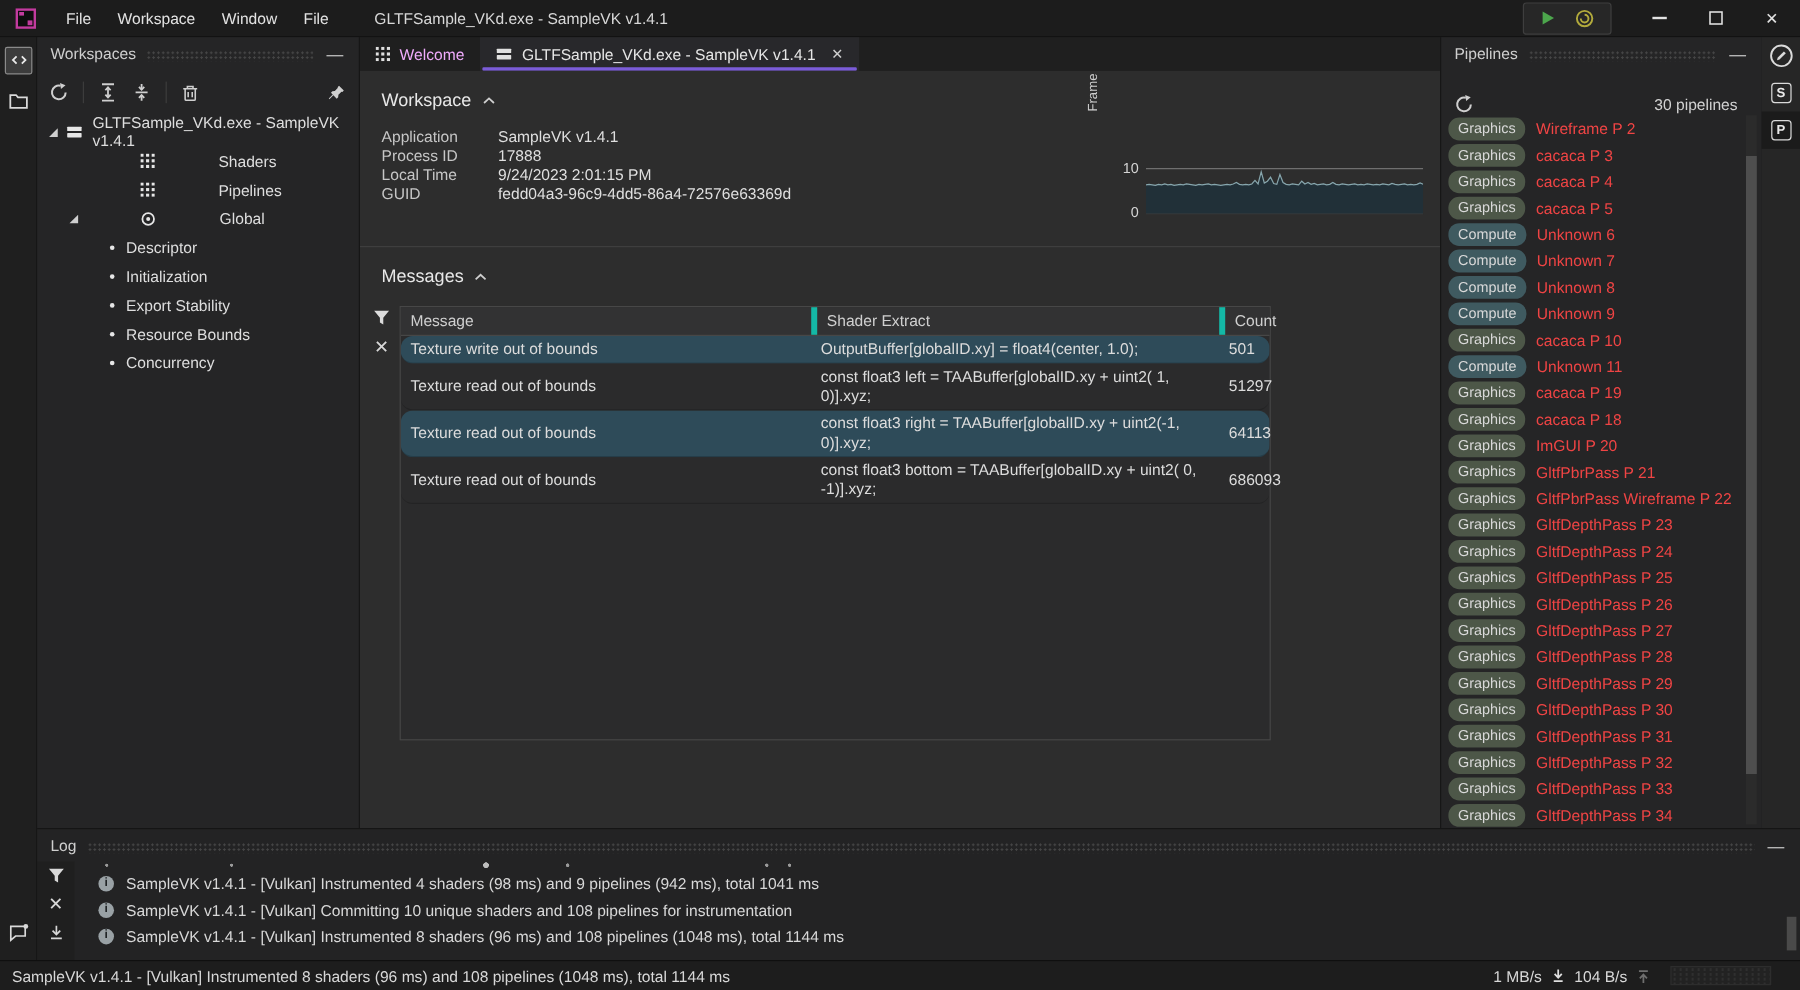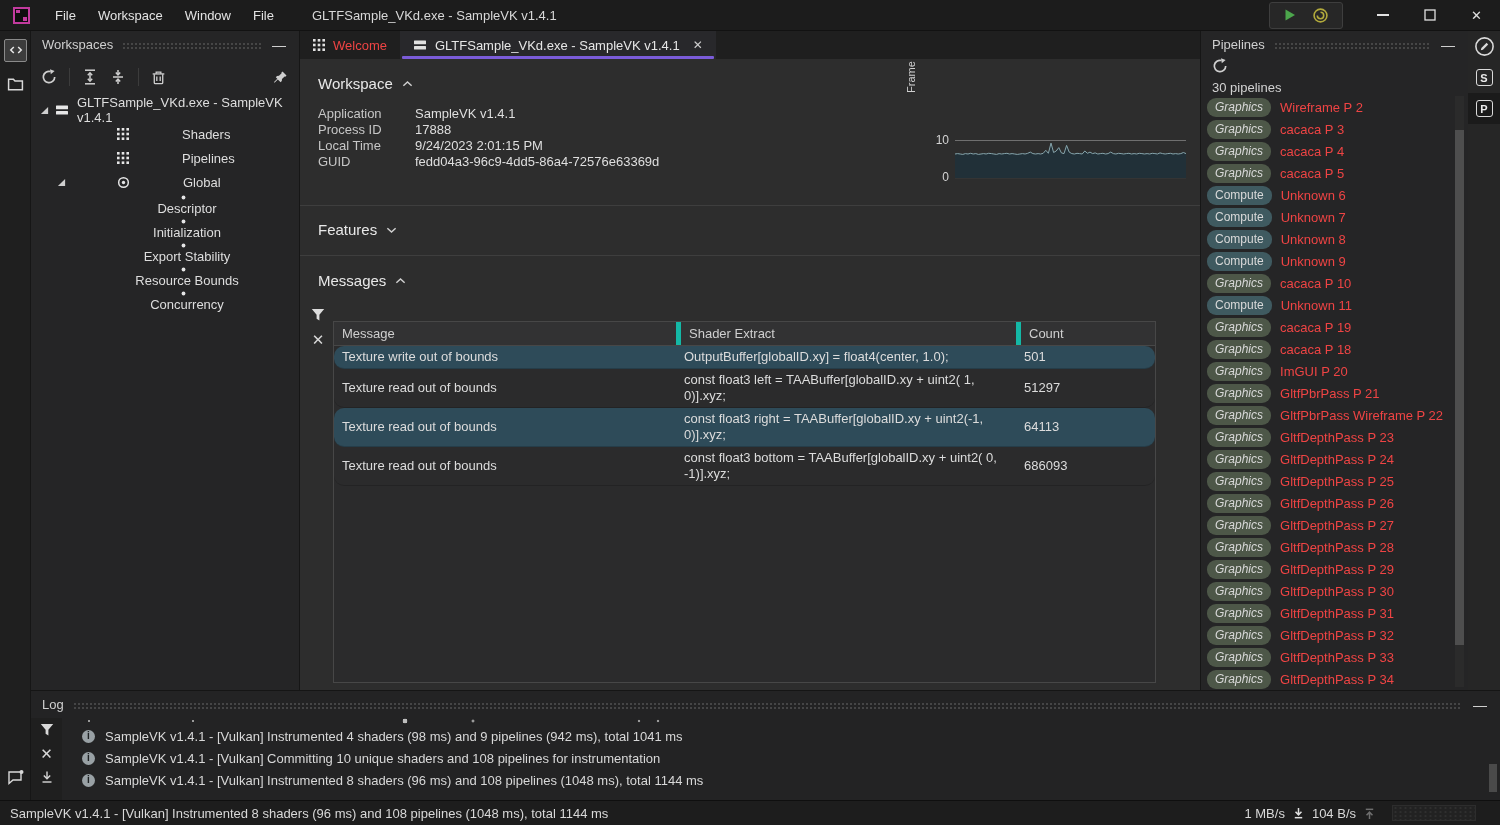--- a/index.html
+++ b/index.html
@@ -49,26 +49,26 @@
     background:#252526; border-right:1px solid #161616; }
   .ws-toolbar { height:38px; display:flex; align-items:center; padding:0 10px; gap:12px; color:#cfcfcf; }
   .ws-sep { width:1px; height:18px; background:#3c3c3c; }
   .ws-toolbar .spacer { flex:1; }
   .tree { margin-top:2px; }
   .tree-item { height:24px; display:flex; align-items:center; color:#dedede; }
   .tree-item .arrow { width:15px; display:flex; align-items:center; justify-content:flex-start; flex:none; }
   .tree-item .ticon { margin-right:8px; display:flex; align-items:center; color:#e6e6e6; flex:none; }
   .lvl0 { padding-left:9px; }
   .lvl1 { padding-left:26px;gap:45px; }
-  .lvl2 { padding-left:44px;flex-direction:column; }
+  .lvl2 { padding-left:44px; }
 
   
   .center { position:absolute; left:300px; top:31px; width:900px; height:659px; }
   .tabbar { height:28px; background:#1f1f1f; display:flex; }
-  .tab { position:relative; display:flex; align-items:center; gap:8px; padding:0 13px; color:#ef4444; }
+  .tab { position:relative; display:flex; align-items:center; gap:8px; padding:0 13px; color:#f0abfc; }
   .tab.active { background:#28282b; color:#e6e6e6; }
   .tab.active::after { content:""; position:absolute; left:2px; right:2px; bottom:0; height:3px;
     background:var(--accent); border-radius:1px; }
   .tab .close { margin-left:5px; font-size:12px; color:#cfcfcf; }
   .center-content { position:relative; height:631px; background:#2d2d2d; overflow:hidden; }
 
   .sec-head { padding:14px 0 0 18px; height:34px; font-size:15px; color:#e8e8e8;
     display:flex; align-items:center; gap:9px; }
   .chev { color:#cfcfcf; display:flex; align-items:center; margin-top:2px; }
 
@@ -87,42 +87,42 @@
   .fc-t0 { position:absolute; bottom:-3px; right:0; }
   .fc-plot { width:231px; height:44px; }
 
   .sec-features { height:50px; border-top:1px solid #3e3e3e; }
   .sec-features .sec-head { padding-top:12px; }
 
   .sec-messages { height:435px; border-top:1px solid #3e3e3e; position:relative; }
   .msg-tools { position:absolute; left:11px; top:52px; display:flex; flex-direction:column; gap:10px;
     color:#dcdcdc; align-items:center; }
   .msg-x { font-size:15px; color:#d8d8d8; line-height:1; }
-  .msg-table { position:absolute; left:33px; top:65px; width:823px; height:362px;
+  .msg-table { position:absolute; left:33px; top:49px; width:726px; height:362px;
     border:1px solid #474747; background:#2b2b2c; }
   .thead { display:grid; grid-template-columns:342px 340px 169px; height:24px; background:#323233;
     border-bottom:1px solid #474747; align-items:center; color:#cfcfcf; }
   .thead div { padding-left:8px; height:100%; display:flex; align-items:center; }
   .thead div + div { border-left:5px solid #14b8a6; }
   .trow { display:grid; grid-template-columns:342px 340px 169px; align-items:center; color:#dcdcdc;
     border-bottom:1px solid rgba(0,0,0,0.18);border-radius:10px; }
   .trow > div { padding:3px 8px; line-height:16px; }
   .trow.selected { background:var(--sel); }
 
   
   .pipelines { position:absolute; left:1200px; top:31px; width:268px; height:659px;
     background:#252526; border-left:1px solid #161616; overflow:hidden; }
-  .pp-toolbar { height:37px; display:flex; align-items:flex-start; padding:0 20px 0 11px; color:#cfcfcf;flex-direction:column; }
+  .pp-toolbar { height:37px; display:flex; align-items:flex-end; padding:0 20px 0 11px; color:#cfcfcf; }
   .pp-toolbar .spacer { flex:1; }
   .pp-count { color:#d2d2d2; }
   .pp-list { position:absolute; left:0; top:65px; right:14px; bottom:0; overflow:hidden; }
   .pp-row { height:22px; display:flex; align-items:center; padding-left:6px; }
   .badge { min-width:56px; text-align:center; font-size:12px; padding:2px 8px 3px; border-radius:9px;
     color:#d9d9d9; flex:none; }
-  .badge-graphics { background:var(--bdg-g);font-style:italic; }
+  .badge-graphics { background:var(--bdg-g); }
   .badge-compute { background:var(--bdg-c); }
   .pp-name { margin-left:9px; color:#ef4444; white-space:nowrap; }
   .pp-scroll { position:absolute; right:4px; top:65px; bottom:3px; width:9px; background:#2b2b2b; }
   .pp-thumb { position:absolute; left:0; right:0; top:34px; height:515px; background:#4e4e4e; }
 
   
   .right-strip { position:absolute; left:1468px; top:31px; width:32px; height:659px; background:#262626; }
   .rs-item { width:32px; height:31px; display:flex; align-items:center; justify-content:center; color:#e0e0e0; }
   .rs-item.active { background:#1b1b1b; }
   .rs-letter { width:17px; height:17px; border:1.5px solid #dadada; border-radius:3px;
@@ -443,30 +443,20 @@
         </div>
         <svg class="fc-plot" viewBox="0 0 231 44" preserveAspectRatio="none">
           <line x1="0" y1="3.5" x2="231" y2="3.5" stroke="#6f6f6f" stroke-width="1"></line>
           <line x1="0" y1="41" x2="231" y2="41" stroke="#3c3c3c" stroke-width="1"></line>
           <path id="fc-area" fill="#213038" stroke="none" d="M0.0,17.0 L2.6,16.6 L5.2,17.0 L7.8,17.4 L10.4,16.6 L13.0,17.0 L15.6,16.3 L18.2,17.0 L20.8,16.6 L23.4,17.4 L26.0,17.0 L28.6,16.6 L31.1,17.0 L33.7,16.3 L36.3,16.6 L38.9,17.0 L41.5,17.4 L44.1,16.6 L46.7,17.0 L49.3,16.6 L51.9,16.3 L54.5,17.0 L57.1,16.6 L59.7,17.0 L62.3,17.4 L64.9,17.0 L67.5,16.6 L70.1,17.0 L72.7,16.3 L75.3,15.1 L77.9,16.6 L80.5,17.0 L83.1,16.6 L85.7,17.0 L88.2,16.3 L90.8,13.3 L93.4,16.3 L96.0,6.1 L98.6,15.5 L101.2,14.0 L103.8,10.6 L106.4,15.9 L109.0,16.6 L111.6,8.4 L114.2,15.1 L116.8,16.6 L119.4,17.0 L122.0,16.3 L124.6,16.6 L127.2,17.0 L129.8,14.0 L132.4,16.3 L135.0,15.1 L137.6,16.6 L140.2,15.9 L142.8,17.0 L145.3,16.6 L147.9,16.3 L150.5,17.0 L153.1,16.6 L155.7,15.1 L158.3,16.6 L160.9,17.0 L163.5,16.3 L166.1,16.6 L168.7,17.0 L171.3,16.6 L173.9,16.3 L176.5,17.0 L179.1,16.6 L181.7,17.0 L184.3,16.3 L186.9,16.6 L189.5,17.0 L192.1,16.6 L194.7,17.0 L197.3,16.3 L199.9,16.6 L202.4,17.0 L205.0,15.9 L207.6,16.6 L210.2,17.0 L212.8,16.6 L215.4,16.3 L218.0,17.0 L220.6,16.6 L223.2,17.0 L225.8,16.6 L228.4,15.5 L231.0,16.6 L231,41 L0,41 Z"></path>
           <path id="fc-line" fill="none" stroke="#87a6ad" stroke-width="1" d="M0.0,17.0 L2.6,16.6 L5.2,17.0 L7.8,17.4 L10.4,16.6 L13.0,17.0 L15.6,16.3 L18.2,17.0 L20.8,16.6 L23.4,17.4 L26.0,17.0 L28.6,16.6 L31.1,17.0 L33.7,16.3 L36.3,16.6 L38.9,17.0 L41.5,17.4 L44.1,16.6 L46.7,17.0 L49.3,16.6 L51.9,16.3 L54.5,17.0 L57.1,16.6 L59.7,17.0 L62.3,17.4 L64.9,17.0 L67.5,16.6 L70.1,17.0 L72.7,16.3 L75.3,15.1 L77.9,16.6 L80.5,17.0 L83.1,16.6 L85.7,17.0 L88.2,16.3 L90.8,13.3 L93.4,16.3 L96.0,6.1 L98.6,15.5 L101.2,14.0 L103.8,10.6 L106.4,15.9 L109.0,16.6 L111.6,8.4 L114.2,15.1 L116.8,16.6 L119.4,17.0 L122.0,16.3 L124.6,16.6 L127.2,17.0 L129.8,14.0 L132.4,16.3 L135.0,15.1 L137.6,16.6 L140.2,15.9 L142.8,17.0 L145.3,16.6 L147.9,16.3 L150.5,17.0 L153.1,16.6 L155.7,15.1 L158.3,16.6 L160.9,17.0 L163.5,16.3 L166.1,16.6 L168.7,17.0 L171.3,16.6 L173.9,16.3 L176.5,17.0 L179.1,16.6 L181.7,17.0 L184.3,16.3 L186.9,16.6 L189.5,17.0 L192.1,16.6 L194.7,17.0 L197.3,16.3 L199.9,16.6 L202.4,17.0 L205.0,15.9 L207.6,16.6 L210.2,17.0 L212.8,16.6 L215.4,16.3 L218.0,17.0 L220.6,16.6 L223.2,17.0 L225.8,16.6 L228.4,15.5 L231.0,16.6"></path>
         </svg>
       </div>
     </div>
 
-    <div class="sec-features">
-      <div class="sec-head">
-        <span>Features</span>
-        <span class="chev">
-          <svg viewBox="0 0 12 8" width="11" height="8" fill="none" stroke="#cfcfcf" stroke-width="1.6">
-              <path d="M1.5 2 L6 6.2 L10.5 2"></path>
-            </svg>
-        </span>
-      </div>
-    </div>
 
     <div class="sec-messages">
       <div class="sec-head">
         <span>Messages</span>
         <span class="chev">
           <svg viewBox="0 0 12 8" width="11" height="8" fill="none" stroke="#cfcfcf" stroke-width="1.6">
               <path d="M1.5 6 L6 1.8 L10.5 6"></path>
             </svg>
         </span>
       </div>

